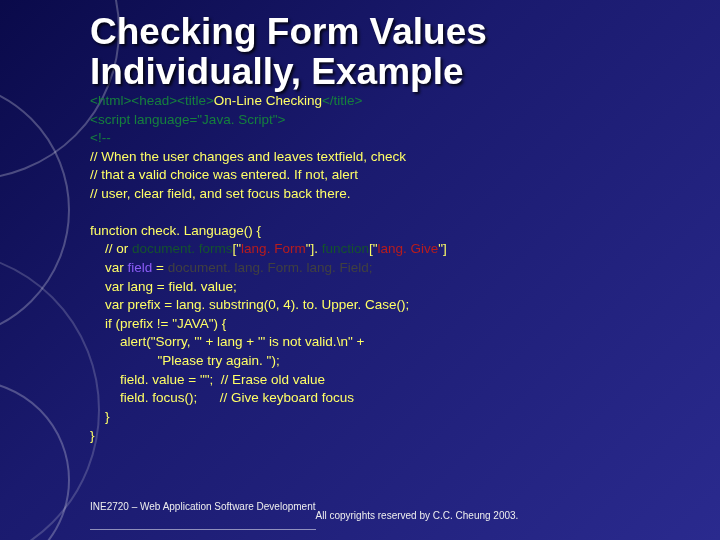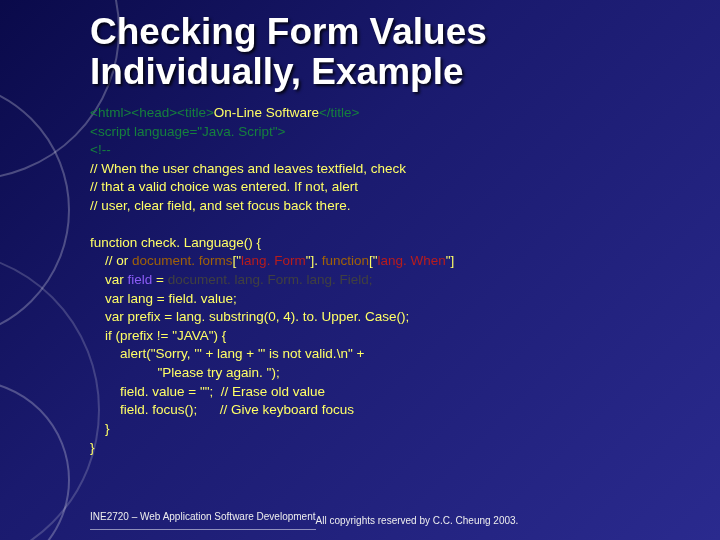--- a/index.html
+++ b/index.html
@@ -32,71 +32,70 @@
     padding: 12px 30px 0 90px;
     height: 100%;
   }
   .title {
     font-family: Tahoma, Verdana, sans-serif;
     font-weight: 700;
     font-size: 37px;
     line-height: 1.08;
     color: #ffffff;
     text-shadow: 2px 2px 3px rgba(0,0,0,0.8);
-    margin-bottom: 12px;
   }
   .code {
     font-family: "Comic Sans MS", cursive, sans-serif;
     font-size: 13.5px;
     line-height: 1.38;
     white-space: pre;
     color: #ffff66;
   }
   .code .sec2 { display: block; margin-top: 18px; }
   .w { color: #15803d; }
   .g { color: #b91c1c; }
-  .r { color: #a16207; }
+  .r { color: #14532d; }
   .o { color: #8b5cf6; }
   .c { color: #404040; }
   .footer {
     position: absolute;
     left: 90px;
     right: 24px;
     bottom: 10px;
     font-family: Tahoma, Verdana, sans-serif;
     font-size: 10px;
     color: #eee;
     display: flex;
     align-items: center;
   }
-  .footer .left { flex: 0 0 auto; border-bottom: 1px solid rgba(255,255,255,0.5); padding-bottom: 7px; }
+  .footer .left { flex: 0 0 auto; border-bottom: 1px solid rgba(255,255,255,0.5); padding-bottom: 17px; }
   .footer .mid { flex: 1 1 auto; text-align: center; }
   .footer .right { flex: 0 0 auto; text-align: right; }
 </style>
 </head>
 <body>
 
 <div class="corner-art">
   <div class="ring r1"></div>
   <div class="ring r2"></div>
   <div class="ring r3"></div>
   <div class="ring r4"></div>
 </div>
 
 <div class="slide">
 
   <h1 class="title">Checking Form Values Individually, Example</h1>
 
-  <div class="code"><span class="w">&lt;html&gt;&lt;head&gt;&lt;title&gt;</span><span>On-Line Software</span><span class="w">&lt;/title&gt;</span>
+  <div class="code"><span class="w">&lt;html&gt;&lt;head&gt;&lt;title&gt;</span><span>On-Line Checking</span><span class="w">&lt;/title&gt;</span>
 <span class="w">&lt;script language="Java. Script"&gt;</span>
 <span class="w">&lt;!--</span>
 <span>// When the user changes and leaves textfield, check</span>
 <span>// that a valid choice was entered. If not, alert</span>
 <span>// user, clear field, and set focus back there.</span><span class="sec2"></span><span>function check. Language() {</span>
-<span>    // or </span><span class="r">document. forms</span><span>["</span><span class="g">lang. Form</span><span>"]. </span><span class="r">function</span><span>["</span><span class="g">lang. When</span><span>"]</span>
+<span>    // or </span><span class="r">document. forms</span><span>["</span><span class="g">lang. Form</span><span>"]. </span><span class="r">function</span><span>["</span><span class="g">lang. Give</span><span>"]</span>
 <span>    var </span><span class="o">field</span><span> = </span><span class="c">document. lang. Form. lang. Field;</span>
 <span>    var lang = field. value;</span>
 <span>    var prefix = lang. substring(0, 4). to. Upper. Case();</span>
 <span>    if (prefix != "JAVA") {</span>
 <span>        alert("Sorry, '" + lang + "' is not valid.\n" +</span>
 <span>                  "Please try again. ");</span>
 <span>        field. value = "";  // Erase old value</span>
 <span>        field. focus();      // Give keyboard focus</span>
 <span>    }</span>
 <span>}</span></div>

